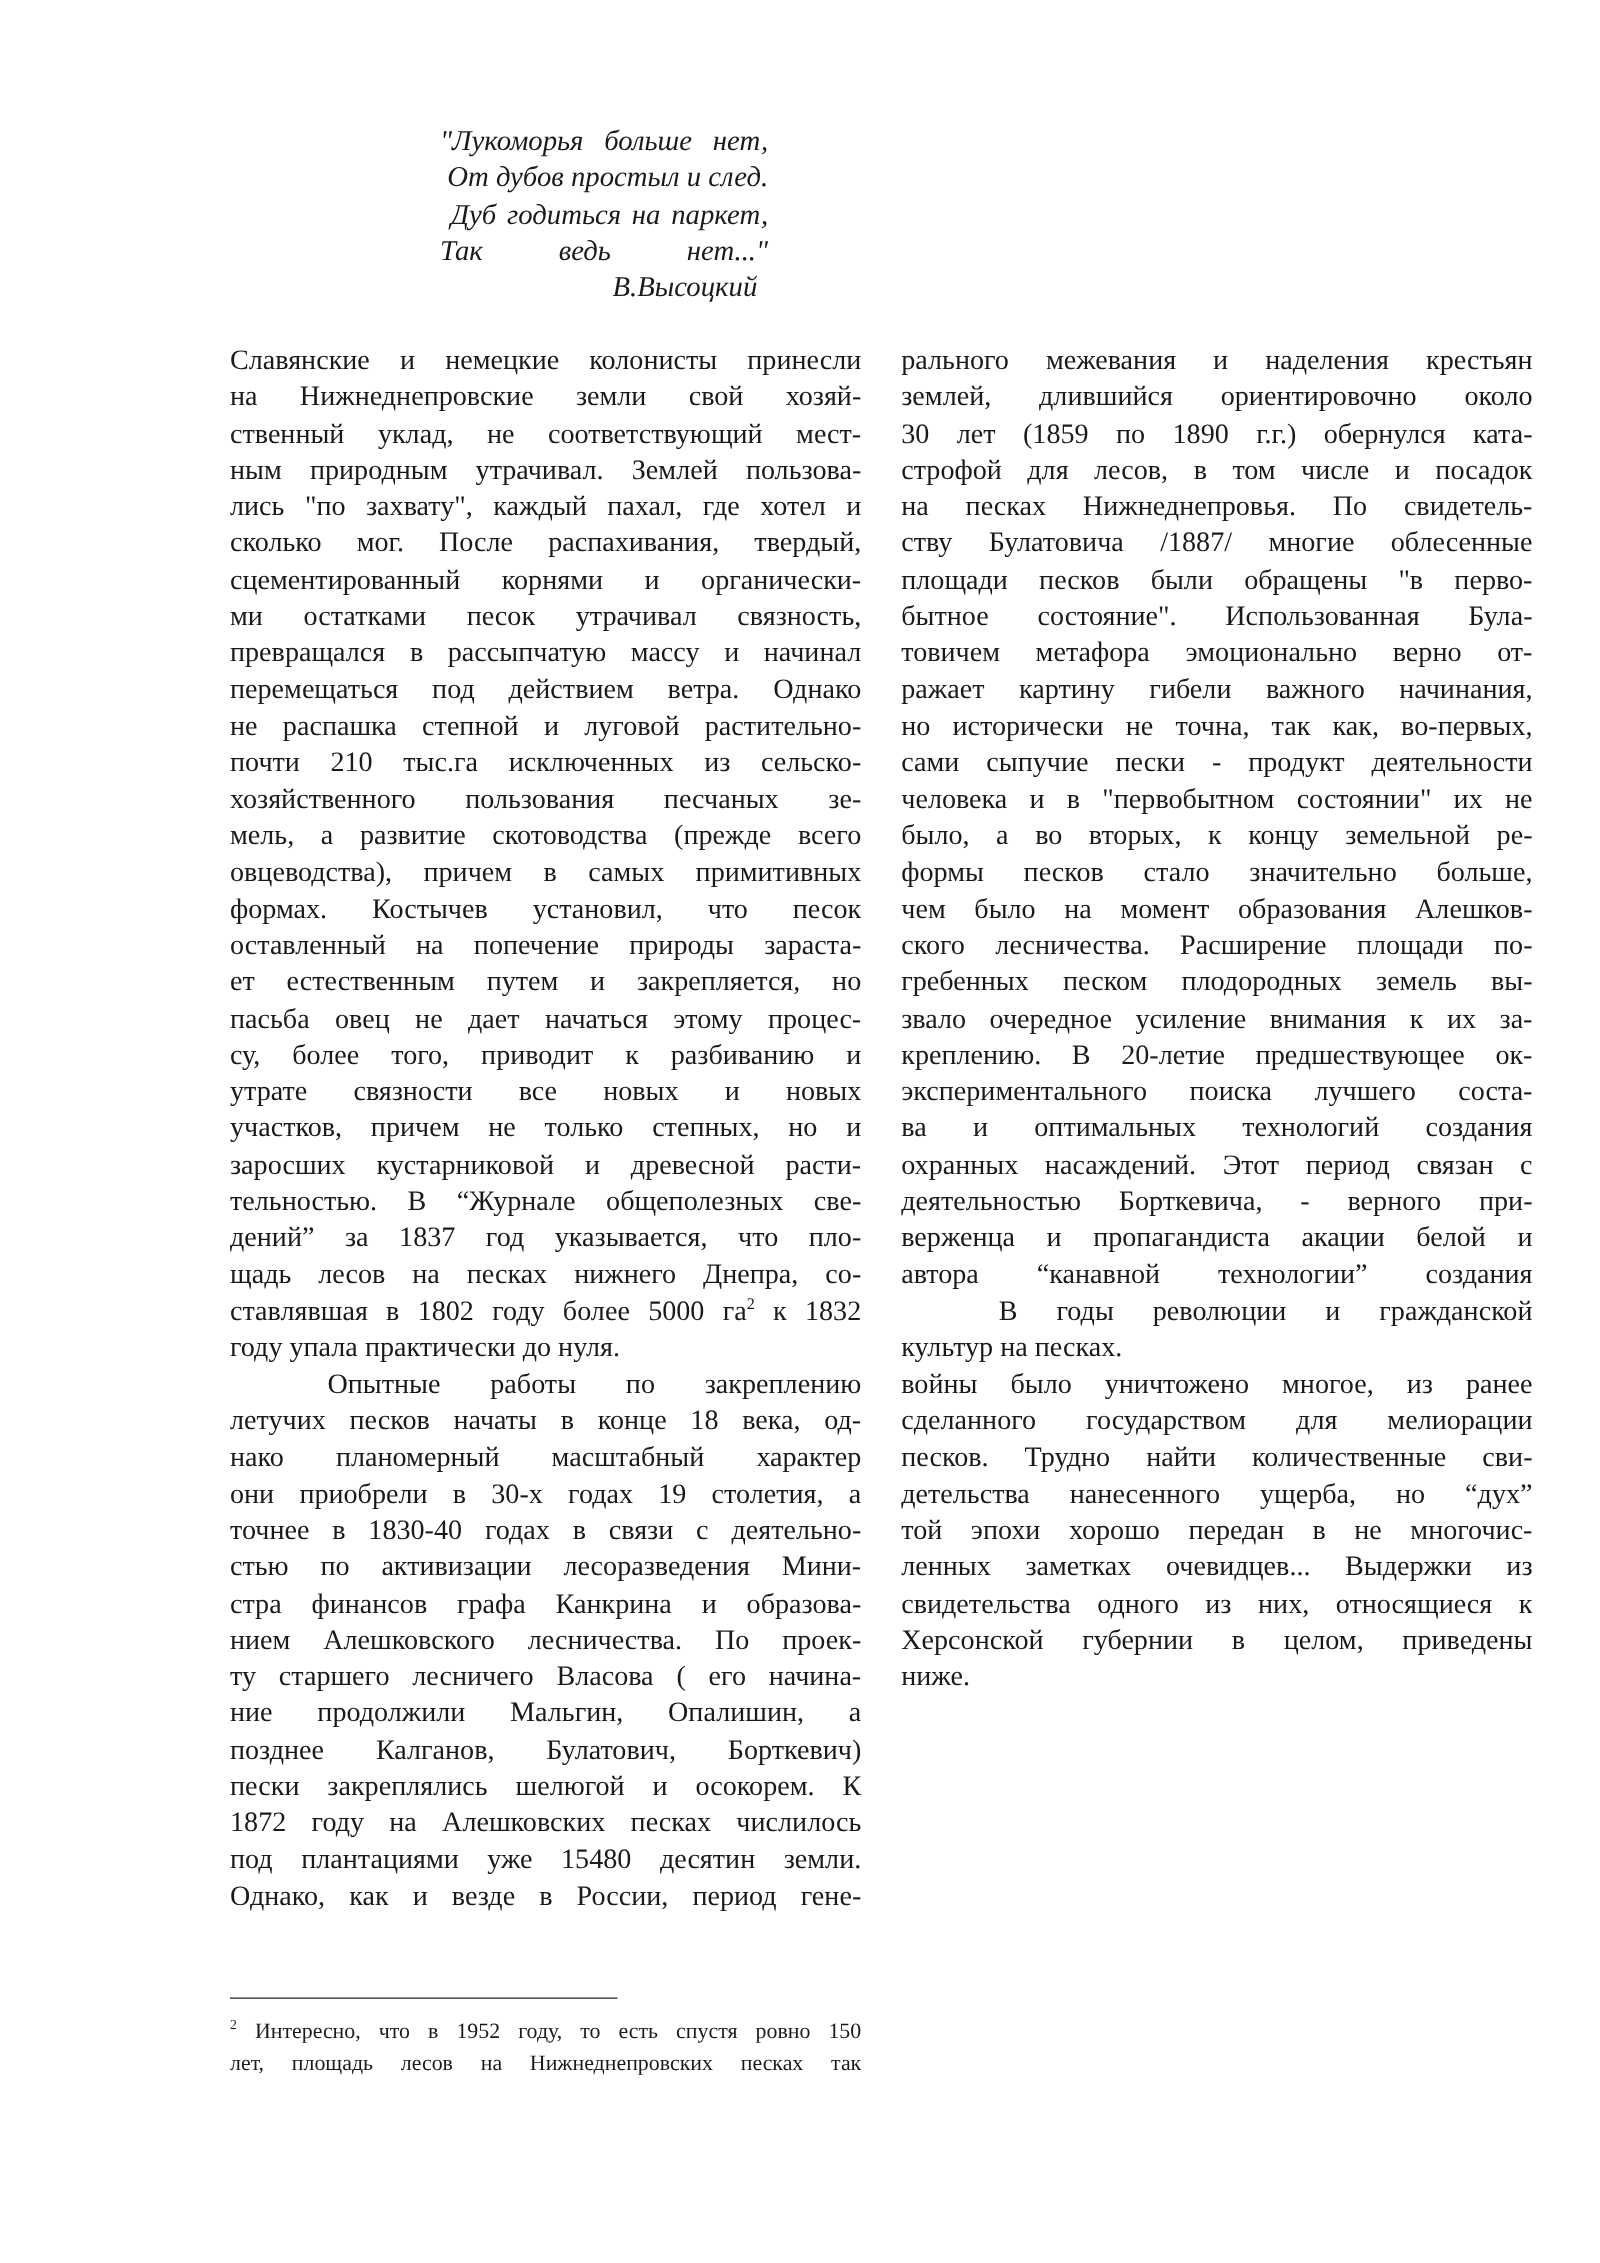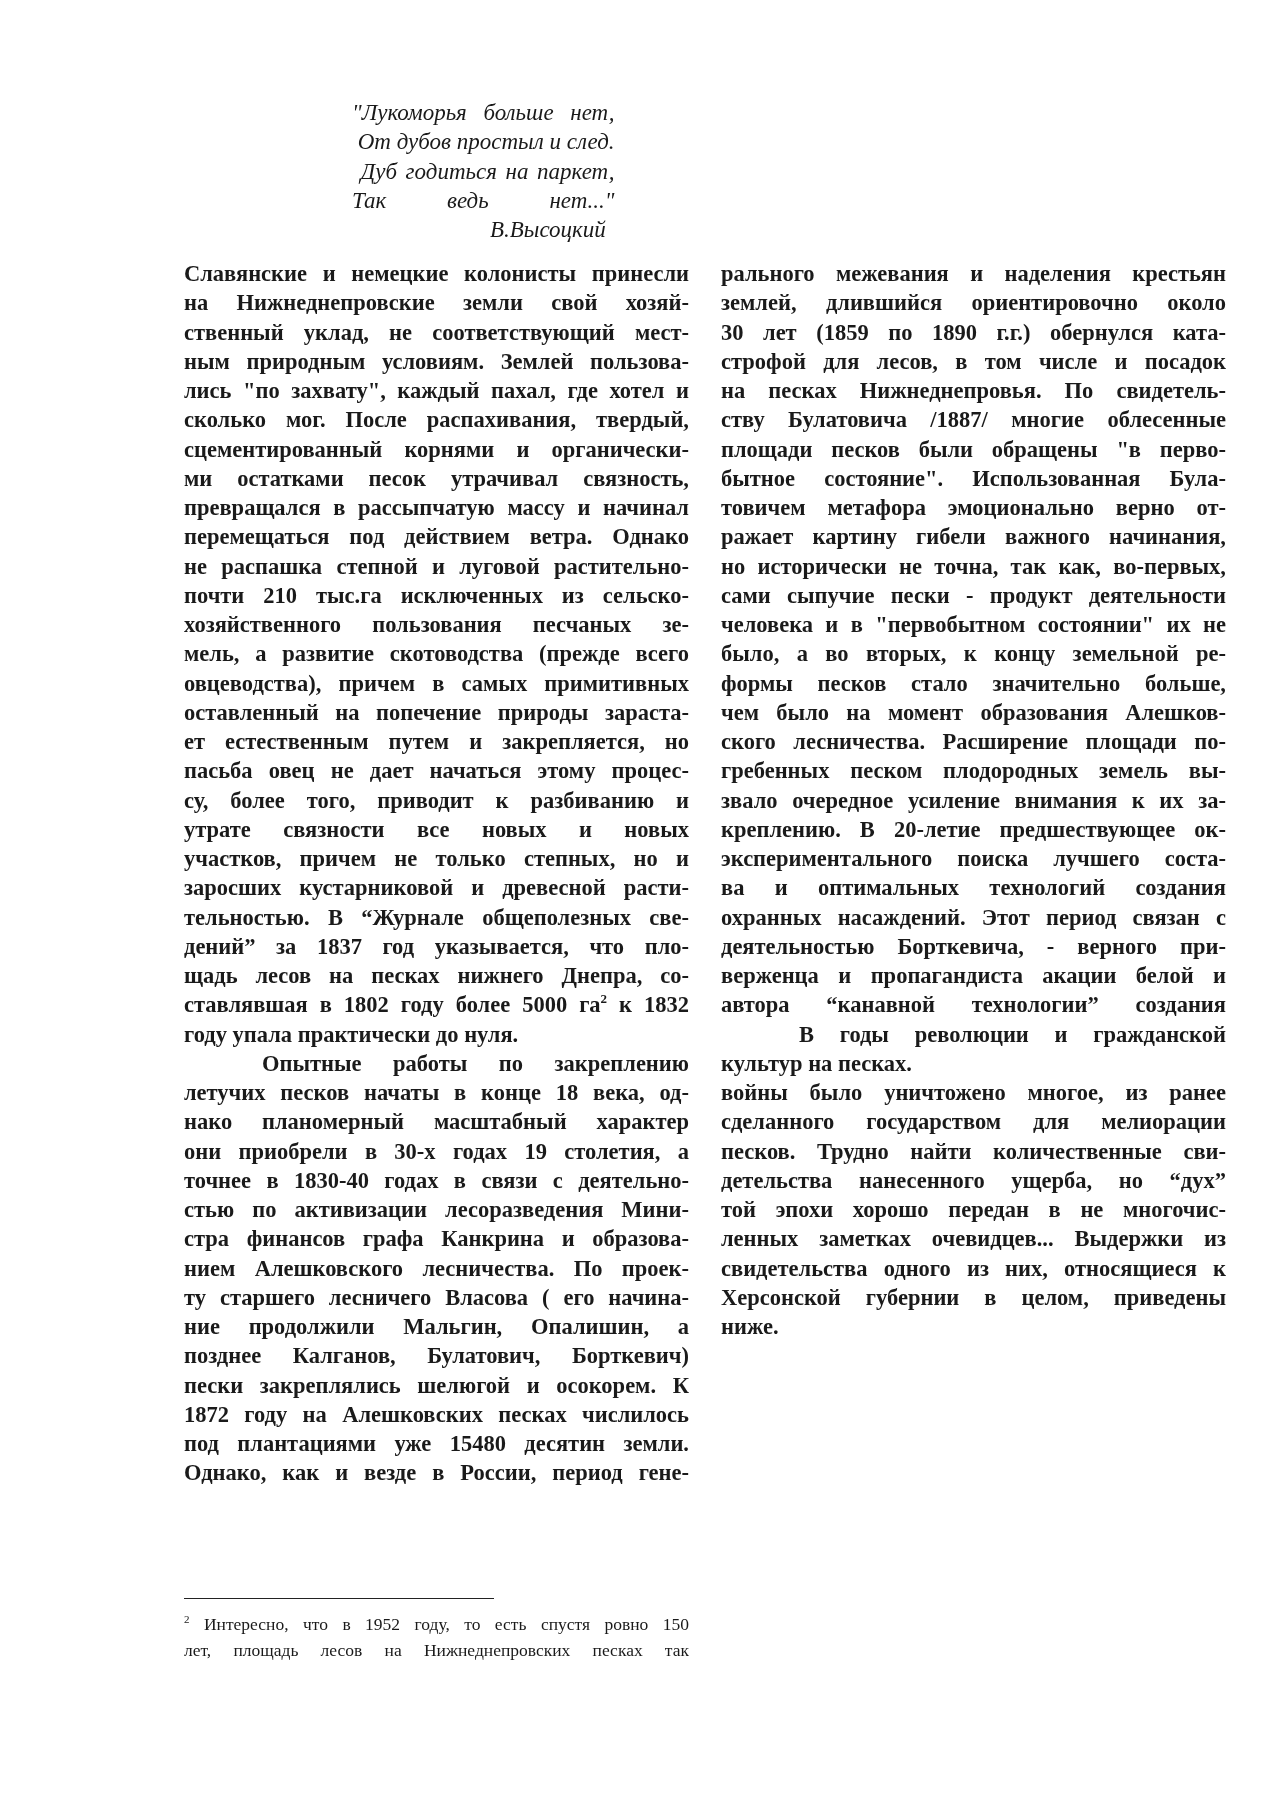--- a/index.html
+++ b/index.html
@@ -23,25 +23,24 @@
       font-size: 23px;
       line-height: 29.5px;
     }
     .epigraph .line { white-space: pre; display: block; }
     .epigraph .author {
       display: block;
       padding-left: 138px;
     }
     .column {
       position: absolute;
-      top: 259px;
+      top: 273px;
       width: 505px;
       font-size: 22.5px;
       line-height: 29.25px;
-      font-weight: bold;
     }
     .col-left { left: 184px; }
     .col-right { left: 721px; }
     .line {
       display: block;
       white-space: nowrap;
       text-align: justify;
       text-align-last: justify;
       height: 29.25px;
     }
@@ -81,32 +80,33 @@
   <span class="line"> От дубов простыл и след.</span>
   <span class="line"> Дуб годиться на паркет,</span>
   <span class="line">Так ведь нет..."</span>
   <span class="author">В.Высоцкий</span>
 </div>
 
 <div class="column col-left">
   <span class="line">Славянские и немецкие колонисты принесли</span>
   <span class="line">на Нижнеднепровские земли свой хозяй-</span>
   <span class="line">ственный уклад, не соответствующий мест-</span>
-  <span class="line">ным природным условиям. Землей пользова-</span>
+  <span class="line">ным природным утрачивал. Землей пользова-</span>
   <span class="line">лись "по захвату", каждый пахал, где хотел и</span>
   <span class="line">сколько мог. После распахивания, твердый,</span>
   <span class="line">сцементированный корнями и органически-</span>
   <span class="line">ми остатками песок утрачивал связность,</span>
   <span class="line">превращался в рассыпчатую массу и начинал</span>
   <span class="line">перемещаться под действием ветра. Однако</span>
   <span class="line">не распашка степной и луговой растительно-</span>
   <span class="line">почти 210 тыс.га исключенных из сельско-</span>
   <span class="line">хозяйственного пользования песчаных зе-</span>
   <span class="line">мель, а развитие скотоводства (прежде всего</span>
   <span class="line">овцеводства), причем в самых  примитивных</span>
+  <span class="line">формах. Костычев установил, что песок</span>
   <span class="line">оставленный на попечение природы зараста-</span>
   <span class="line">ет естественным путем и закрепляется, но</span>
   <span class="line">пасьба овец не дает начаться этому процес-</span>
   <span class="line">су, более того, приводит к разбиванию и</span>
   <span class="line">утрате связности  все  новых  и  новых</span>
   <span class="line">участков, причем не только степных, но и</span>
   <span class="line">заросших кустарниковой и древесной расти-</span>
   <span class="line">тельностью. В “Журнале общеполезных све-</span>
   <span class="line">дений” за 1837 год указывается, что  пло-</span>
   <span class="line">щадь лесов на песках нижнего Днепра, со-</span>

